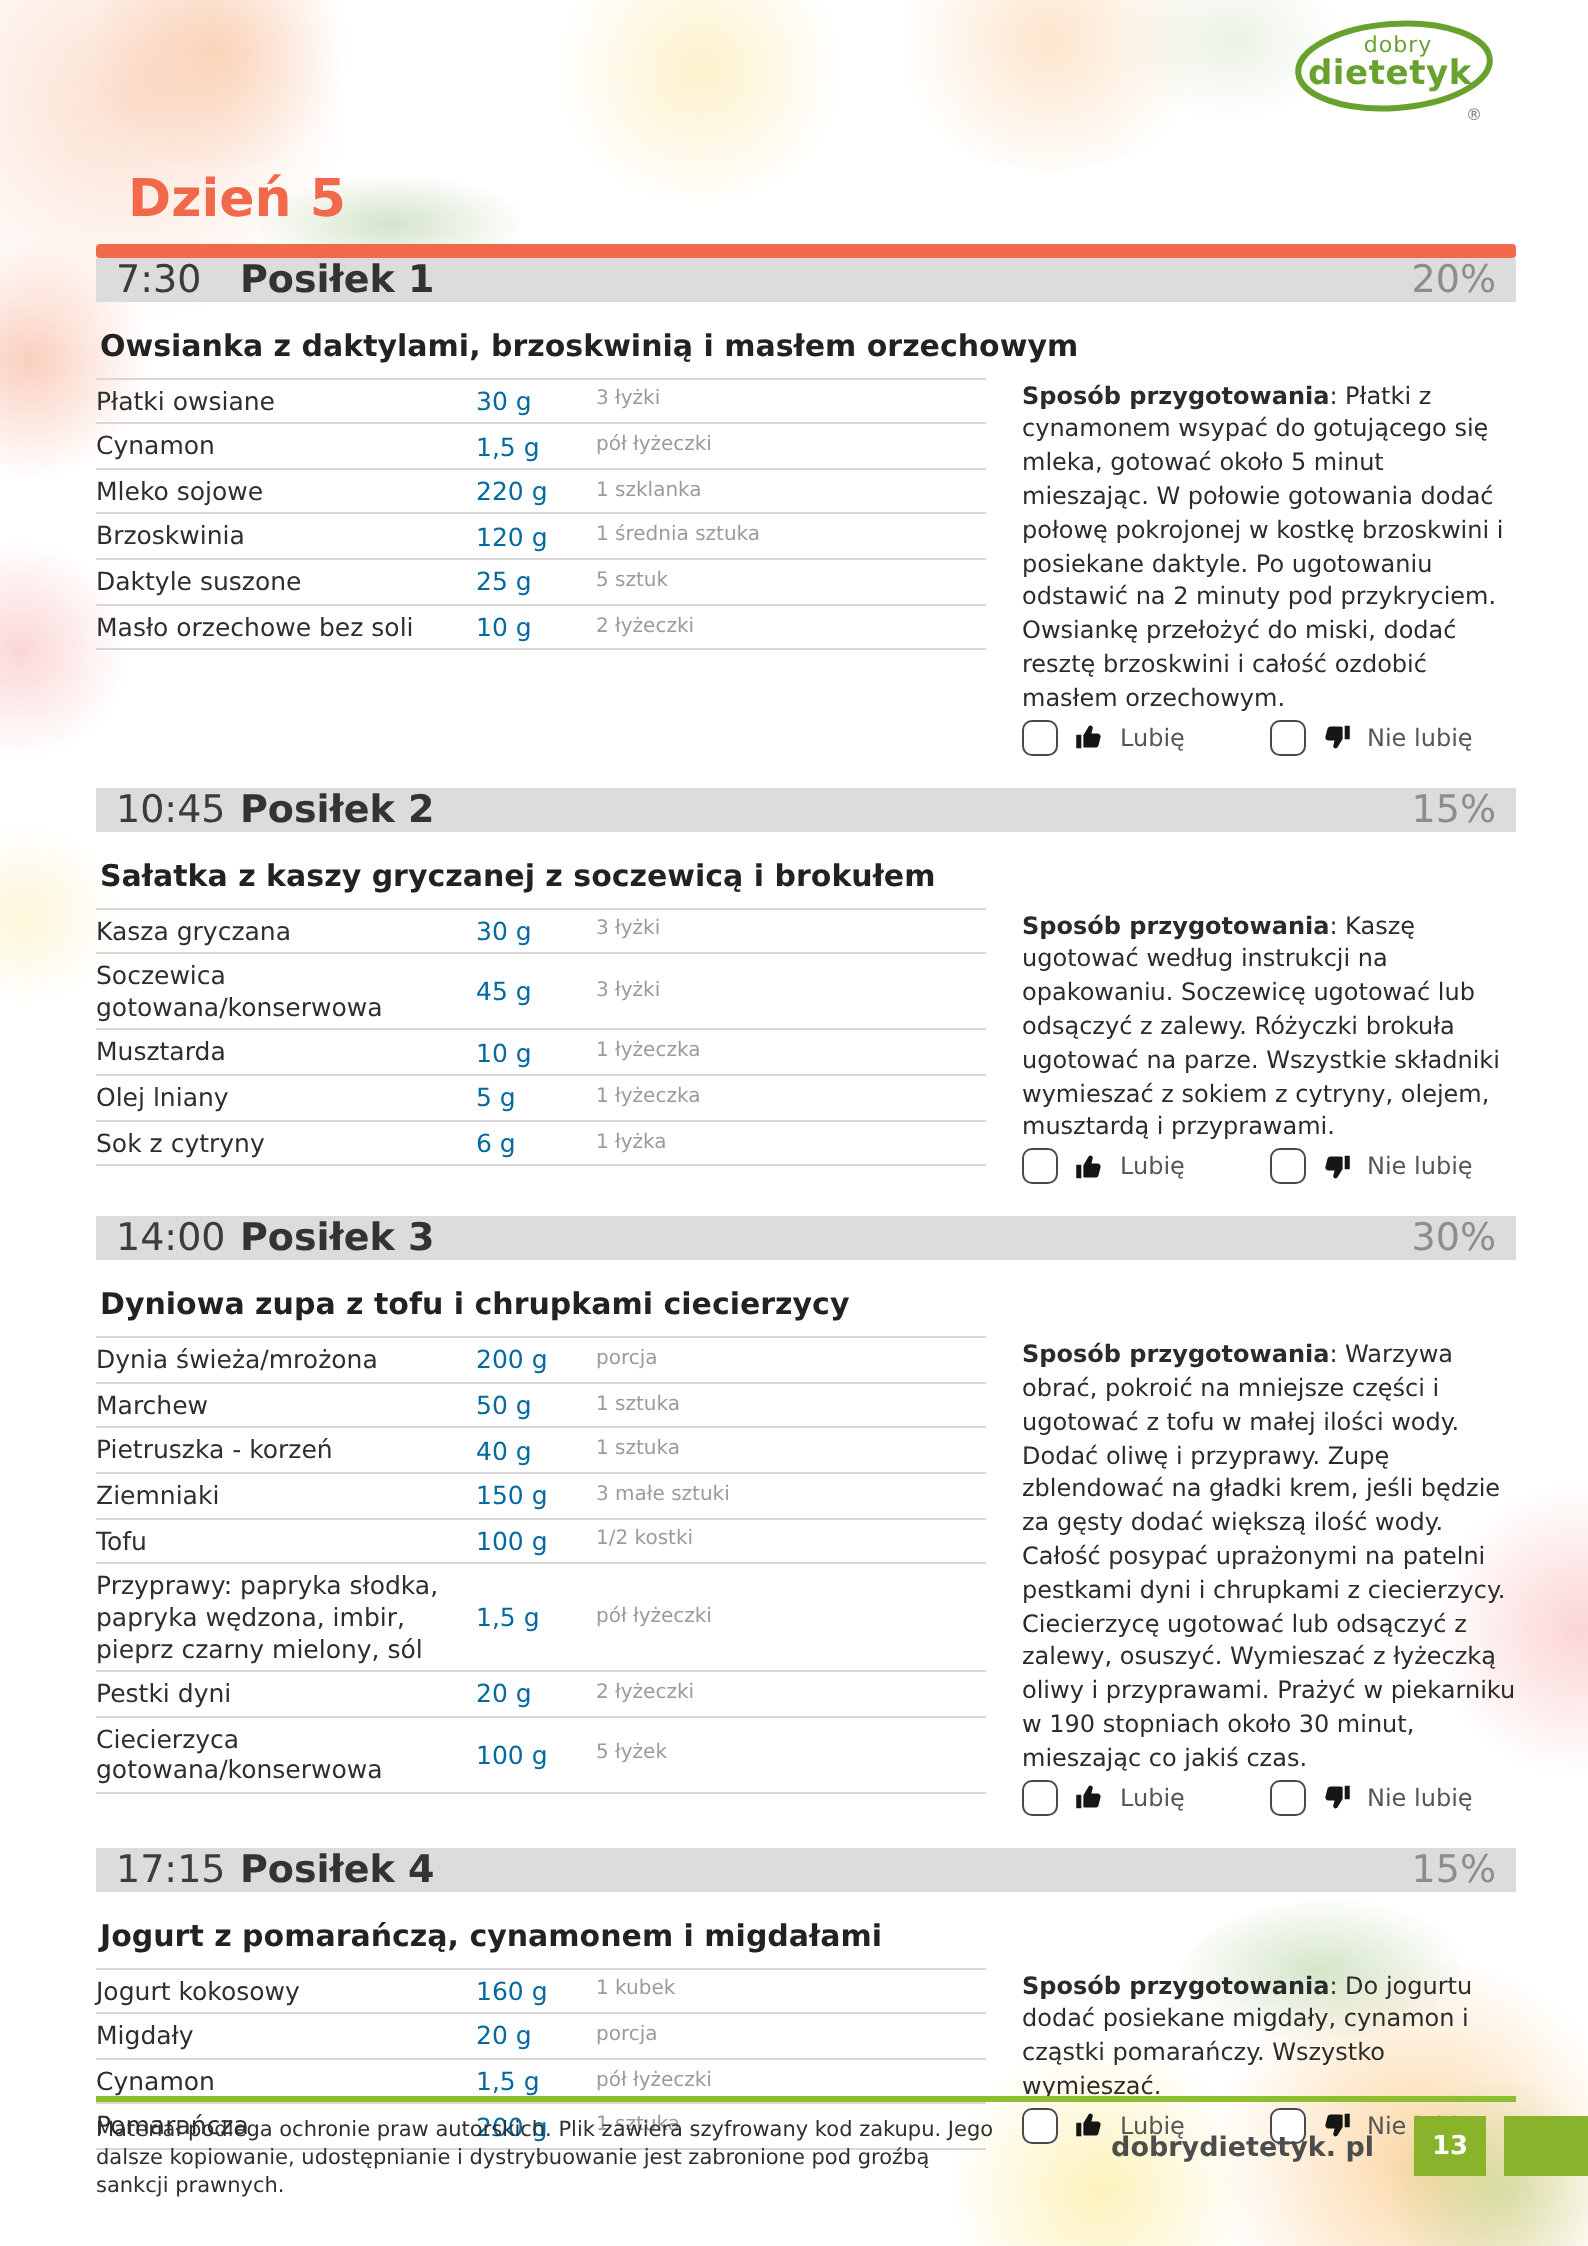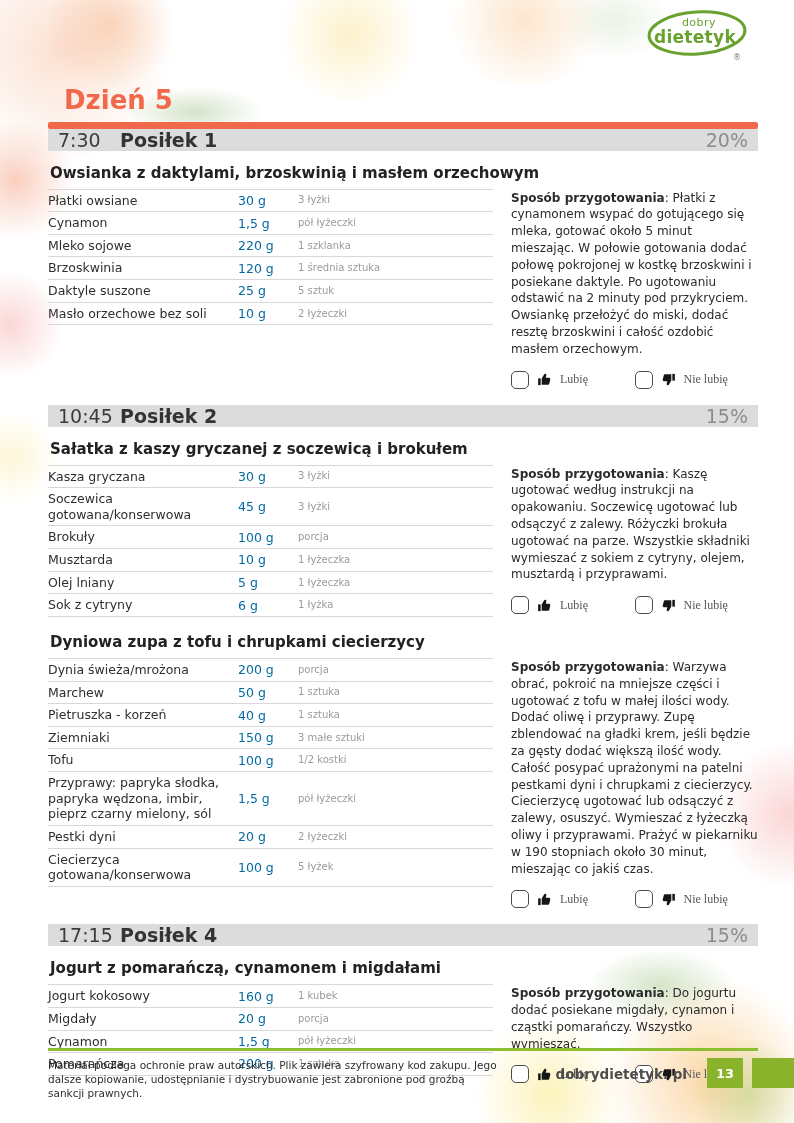--- a/index.html
+++ b/index.html
@@ -62,21 +62,21 @@
   h2.dish{font-size:15px;font-weight:bold;color:#222;margin:13px 0 7px 2px;line-height:1.2;}
   .meal-body{display:flex;gap:18px;align-items:flex-start;}
   table.ing-table{width:445px;border-collapse:collapse;border-top:1px solid var(--rule-gray);flex:none;}
   table.ing-table td{border-bottom:1px solid var(--rule-gray);padding:3px 2px 3px 0;vertical-align:middle;}
   td.ing-name{width:190px;font-size:12.5px;padding-left:8px;line-height:1.25;color:#2e2e2e;}
   td.ing-amt{width:60px;font-size:12.5px;color:#0369a1;white-space:nowrap;}
   td.ing-measure{font-size:10px;color:var(--measure-gray);line-height:1.2;}
   .prep{flex:1;padding-top:1px;}
   .prep-text{margin:0;font-size:12px;line-height:1.4;color:#2b2b2b;}
   .prep-text strong{font-weight:bold;}
-  .like-row{display:flex;margin-top:13px;align-items:flex-start;font-family:Liberation Serif, serif;}
+  .like-row{display:flex;margin-top:2px;align-items:flex-start;}
   .like-opt{display:flex;align-items:center;gap:8px;width:50%;cursor:pointer;}
   .cb{width:18px;height:18px;border:1.6px solid #4a4a4a;border-radius:5px;background:#fff;flex:none;}
   .thumb{width:15px;height:15px;fill:#161616;flex:none;}
   .thumb.down{transform:rotate(180deg);}
   .like-label{font-size:12px;color:#555;}
 
   
   .footer{position:absolute;left:0;top:1048px;width:794px;z-index:2;}
   .footer-line{margin-left:48px;width:710px;height:3px;background:var(--footer-green);}
   .footer-row{display:flex;align-items:flex-start;margin-top:7px;}
@@ -204,25 +204,20 @@
     <td class="ing-amt">30 g</td>
     <td class="ing-measure">3 łyżki</td>
   </tr>
 
   <tr class="ing-row">
     <td class="ing-name">Soczewica gotowana/konserwowa</td>
     <td class="ing-amt">45 g</td>
     <td class="ing-measure">3 łyżki</td>
   </tr>
 
-  <tr class="ing-row">
-    <td class="ing-name">Brokuły</td>
-    <td class="ing-amt">100 g</td>
-    <td class="ing-measure">porcja</td>
-  </tr>
 
   <tr class="ing-row">
     <td class="ing-name">Musztarda</td>
     <td class="ing-amt">10 g</td>
     <td class="ing-measure">1 łyżeczka</td>
   </tr>
 
   <tr class="ing-row">
     <td class="ing-name">Olej lniany</td>
     <td class="ing-amt">5 g</td>
@@ -254,20 +249,25 @@
               <path d="M5 13.5V7l2.7-4.5c.23-.38.64-.6 1.06-.6.7 0 1.24.56 1.24 1.24 0 .1-.01.2-.04.3L9.3 6.1h3.3c.9 0 1.6.73 1.6 1.6 0 .13-.02.27-.05.4l-1.07 4.3c-.18.73-.83 1.24-1.58 1.24H6.3c-.47 0-.92-.12-1.3-.34z"></path>
             </svg>
             <span class="like-label">Nie lubię</span>
           </span>
         </div>
       </aside>
     </div>
   </section>
 
   <section class="meal">
+    <div class="meal-bar">
+      <span class="meal-time">14:00</span>
+      <span class="meal-name">Posiłek 3</span>
+      <span class="meal-pct">30%</span>
+    </div>
     <h2 class="dish">Dyniowa zupa z tofu i chrupkami ciecierzycy</h2>
     <div class="meal-body">
       <table class="ing-table">
         <tbody>
   <tr class="ing-row">
     <td class="ing-name">Dynia świeża/mrożona</td>
     <td class="ing-amt">200 g</td>
     <td class="ing-measure">porcja</td>
   </tr>
 

